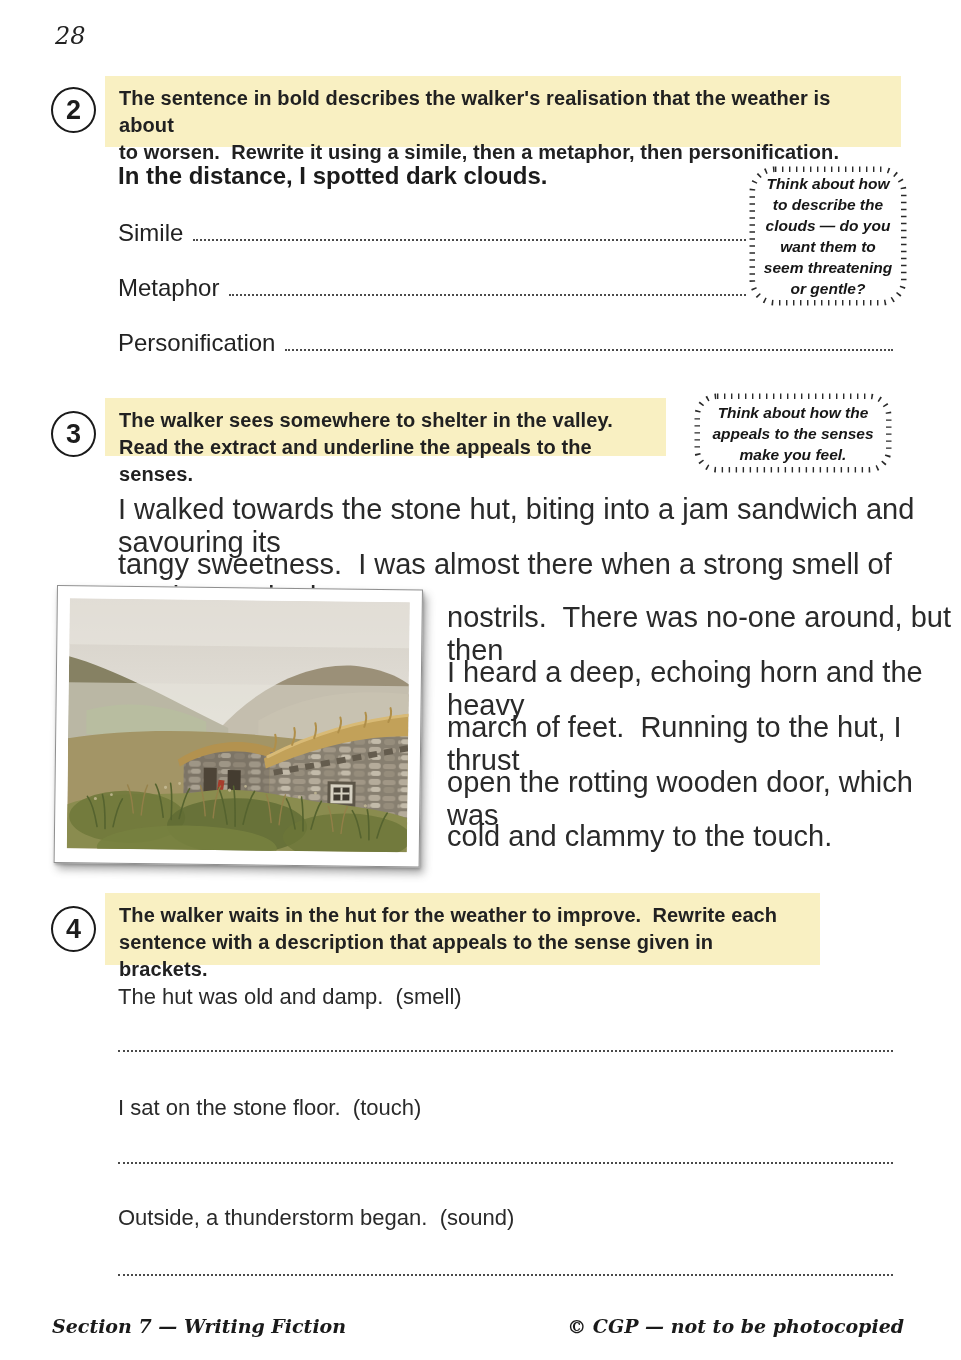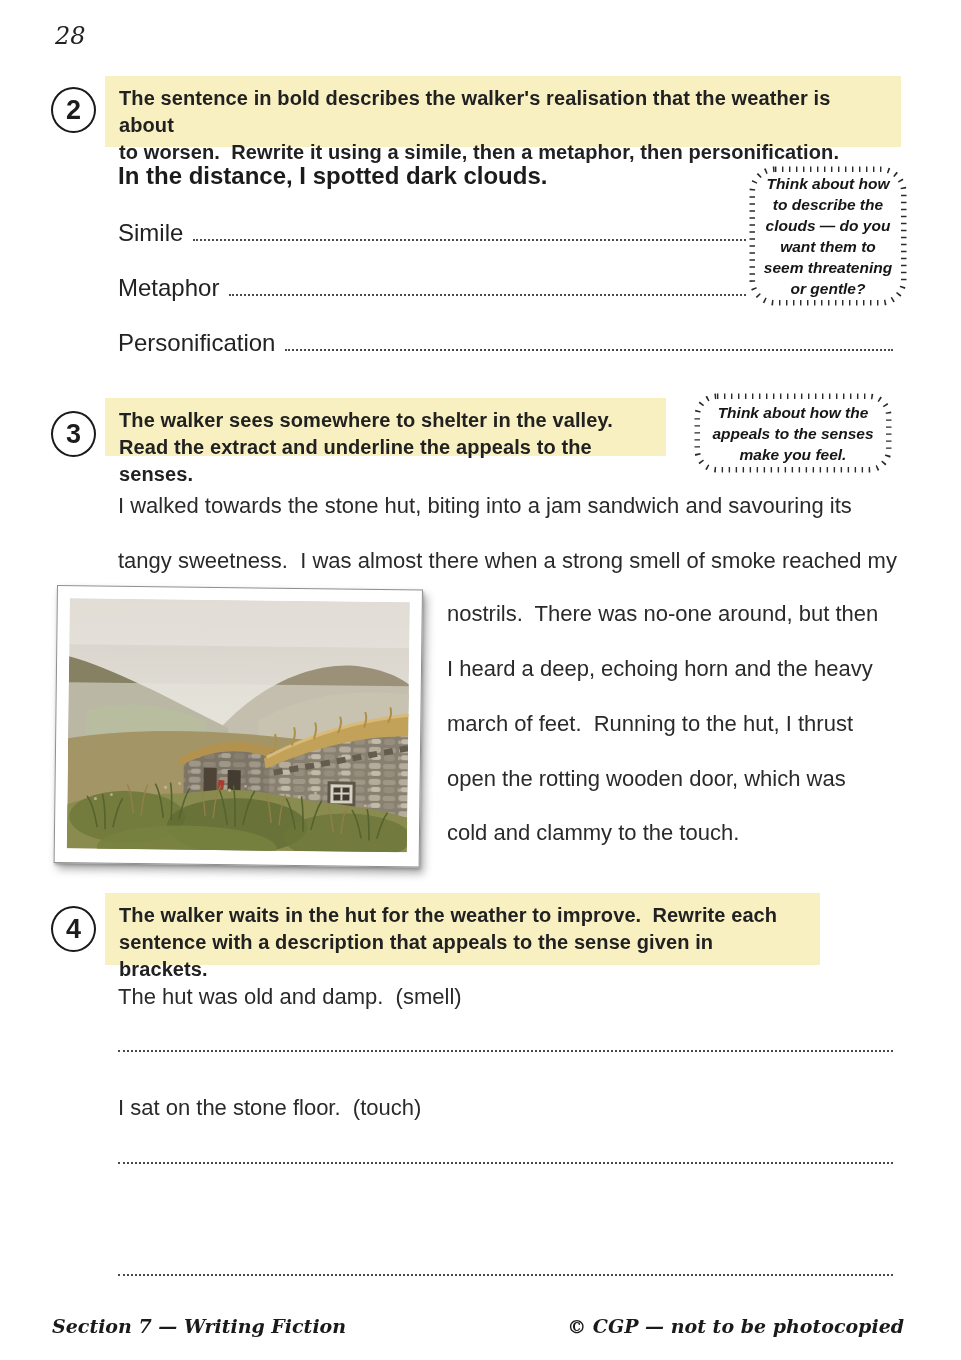--- a/index.html
+++ b/index.html
@@ -35,21 +35,21 @@
     display:flex; align-items:center; justify-content:center; text-align:center;
     font-weight:bold; font-size:15.5px; line-height:21px; white-space:pre-wrap;
     color:#161616; padding:6px;font-style:italic;
   }
 
   .answer-row { display:flex; align-items:flex-end; }
   .answer-row .label { font-size:24px; color:#222; line-height:30px; }
   .leader { flex:1; border-bottom:2.6px dotted #4a4a4a; margin:0 0 7px 10px; }
   .dotted-line { border-bottom:2.6px dotted #4a4a4a; }
 
-  .extract-line { font-size:22px; color:#2a2a2a; white-space:pre-wrap; }
+  .extract-line { font-size:29px; color:#2a2a2a; white-space:pre-wrap; }
 
   .photo-frame {
     background:#ffffff; border:1.5px solid #8f8f8f; padding:12px 12px 14px 12px;
     box-shadow:4px 6px 9px rgba(70,70,70,0.45), 1px 2px 3px rgba(0,0,0,0.25);
     transform:rotate(0.7deg); transform-origin:top left;
   }
   .photo-frame svg { display:block; }
 
   .q4-item { font-size:22px; color:#2a2a2a; white-space:pre-wrap; }
 
@@ -233,18 +233,19 @@
   </div>
   <div class="abs highlight" style="left:105px; top:893px; width:715px; height:72px;">The walker waits in the hut for the weather to improve.  Rewrite each
 sentence with a description that appeals to the sense given in brackets.</div>
 
   <div class="abs q4-item" style="left:118px; top:984px;">The hut was old and damp.  (smell)</div>
   <div class="abs dotted-line" style="left:118px; top:1040px; width:775px; height:12px;"></div>
 
   <div class="abs q4-item" style="left:118px; top:1095px;">I sat on the stone floor.  (touch)</div>
   <div class="abs dotted-line" style="left:118px; top:1152px; width:775px; height:12px;"></div>
 
+  <div class="abs q4-item" style="left:118px; top:1205px;">Outside, a thunderstorm began.  (sound)</div>
   <div class="abs dotted-line" style="left:118px; top:1264px; width:775px; height:12px;"></div>
 
   <div class="abs footer-text" style="left:52px; top:1315px;">Section 7 — Writing Fiction</div>
   <div class="abs footer-text" style="right:57px; top:1315px;">© CGP — not to be photocopied</div>
 
 </div>
 
 </body></html>

